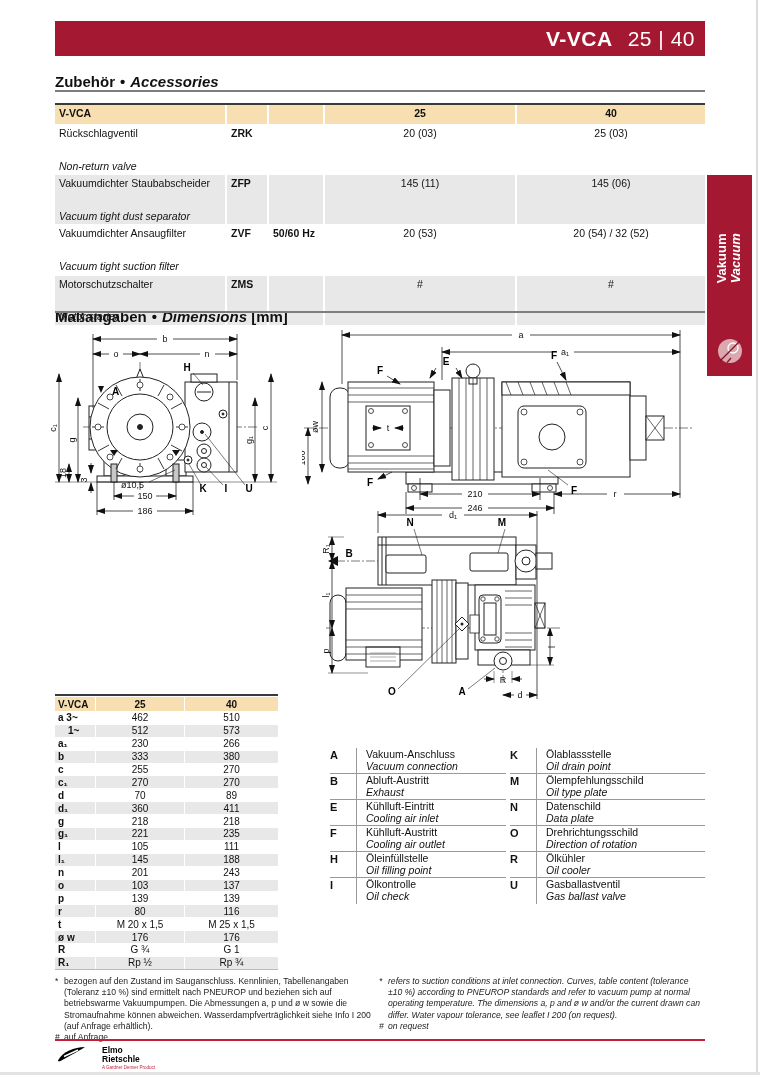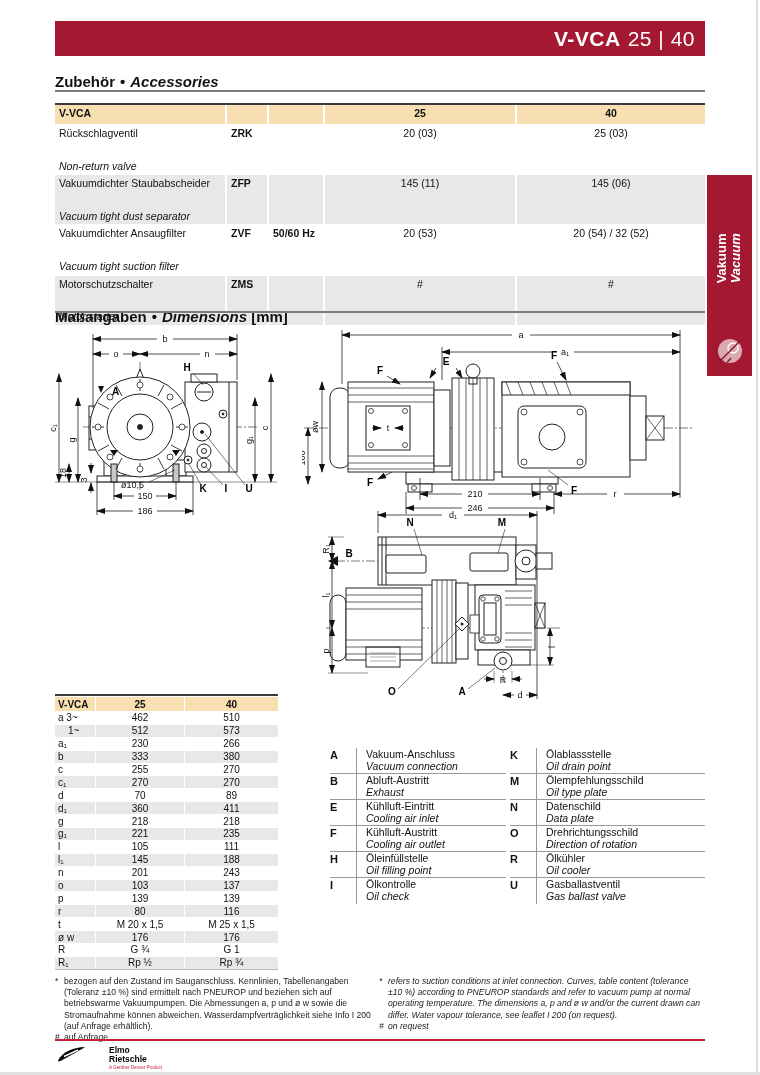--- a/index.html
+++ b/index.html
@@ -4,21 +4,21 @@
 <style>
   html,body{margin:0;padding:0;background:#f2f2f2;}
   .page{position:relative;width:760px;height:1075px;background:#fff;overflow:hidden;
         font-family:"Liberation Sans","DejaVu Sans",sans-serif;color:#111;}
   .abs{position:absolute;}
 
   
   .titlebar{left:55px;top:21px;width:650px;height:35px;background:#a41931;color:#fff;
             display:flex;align-items:center;justify-content:flex-end;padding-right:10px;box-sizing:border-box;}
   .t-model{font-weight:bold;font-size:21px;letter-spacing:.5px;margin-right:7px;}
-  .t-sizes{font-weight:normal;font-size:21px;letter-spacing:.5px;}
+  .t-sizes{font-weight:normal;font-size:21px;letter-spacing:.5px;margin-left:8px;}
 
   
   .sec-head{left:55px;width:650px;font-size:15px;font-weight:bold;}
   .sec-head .it{font-style:italic;}
   .sec-head .bullet{margin:0 5px;}
   .rule{left:55px;width:650px;height:2px;background:#7d7d7d;}
   .redrule{left:55px;top:1039px;width:650px;height:2px;background:#c21f3a;}
 
   
   table{border-collapse:separate;border-spacing:0;}
@@ -31,21 +31,21 @@
   .acc .c{text-align:center;}
   .acc .cd,.acc .fq{font-weight:bold;}
   .acc .en{font-style:italic;margin-top:20px;}
 
   
   .dimtbl{left:55px;top:694px;width:223px;table-layout:fixed;border-top:2px solid #3a3a3a;}
   .dimtbl td{font-size:10px;height:11.9px;line-height:11px;padding:0 3px;border-top:1px solid #fff;}
   .dimtbl td + td{border-left:1px solid #fff;}
   .dimtbl .hd td{background:#f8dfb2;font-weight:bold;height:14px;}
   .dimtbl tbody tr:nth-child(even) td{background:#e8e8e8;}
-  .dimtbl .dm{font-weight:normal;}
+  .dimtbl .dm{font-weight:bold;}
   .dimtbl .c{text-align:center;}
   .dimtbl .ind{padding-left:13px;}
   .dimtbl{border-bottom:1px solid #bbb;}
 
   
   .legend{top:748px;}
   .lg-left{left:330px;width:176px;}
   .lg-right{left:510px;width:195px;}
   .lg-item{display:flex;height:26px;box-sizing:border-box;border-bottom:1px solid #999;}
   .lg-item:last-child{border-bottom:none;}
@@ -56,21 +56,21 @@
   
   .fn{top:976px;font-size:8.6px;line-height:1.3;color:#222;}
   .fn-left{left:55px;width:321px;}
   .fn-right{left:379px;width:326px;font-style:italic;}
   .fn-line{display:flex;}
   .fn-mark{width:9px;flex:none;}
   .fn-body{flex:1;}
 
   
   .logo{left:57px;top:1046px;display:flex;align-items:flex-start;}
-  .logo-txt{margin-left:22px;}
+  .logo-txt{margin-left:15px;}
   .logo-name{font-size:8.5px;font-weight:bold;line-height:1.05;color:#000;}
   .logo-tag{font-size:4.5px;color:#c21f3a;margin-top:1px;}
 
   
   .side-tab{left:707px;top:175px;width:45px;height:201px;background:#a41931;}
   .vtxt{position:absolute;left:0;top:18px;width:45px;height:130px;display:flex;align-items:center;justify-content:center;}
   .vwrap{transform:rotate(-90deg);display:flex;flex-direction:column;align-items:flex-start;line-height:1.1;color:#fff;font-size:13px;white-space:nowrap;}
   .v1{font-weight:bold;}
   .v2{font-weight:bold;font-style:italic;}
   .tab-icon{position:absolute;left:8px;top:160px;}

